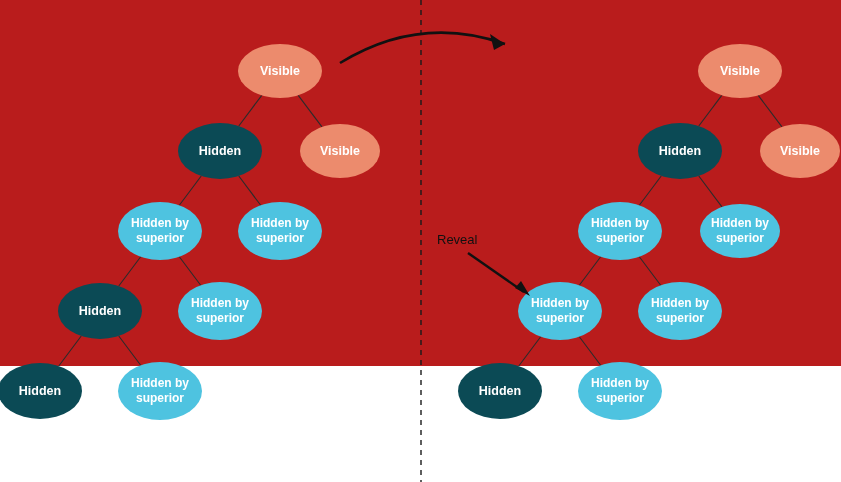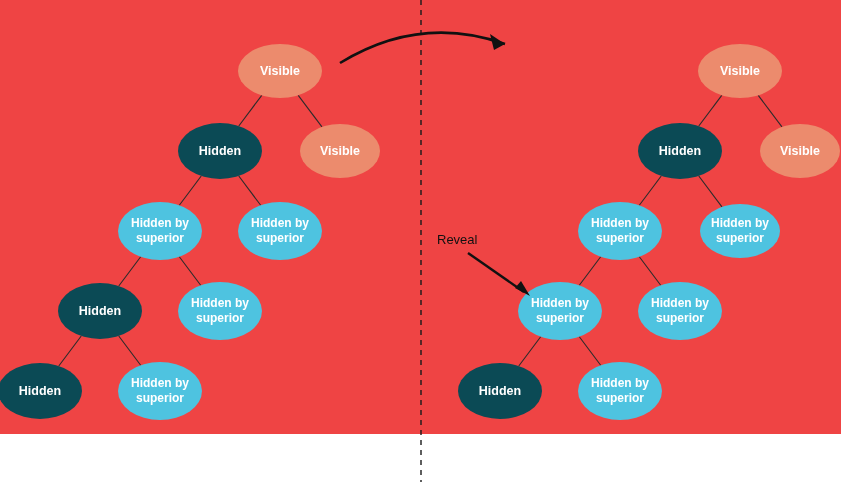--- a/index.html
+++ b/index.html
@@ -9,22 +9,22 @@
   }
   body {
     width: 841px;
     height: 482px;
     font-family: "Liberation Sans", sans-serif;
     overflow: hidden;
   }
   #stage {
     position: relative;
     width: 841px;
-    height: 434px;
-    background: #ef4444;
+    height: 366px;
+    background: #b91c1c;
   }
   svg#diagram {
     position: absolute;
     top: 0;
     left: 0;
     width: 841px;
     height: 482px;
     display: block;
   }
   .node-label {

